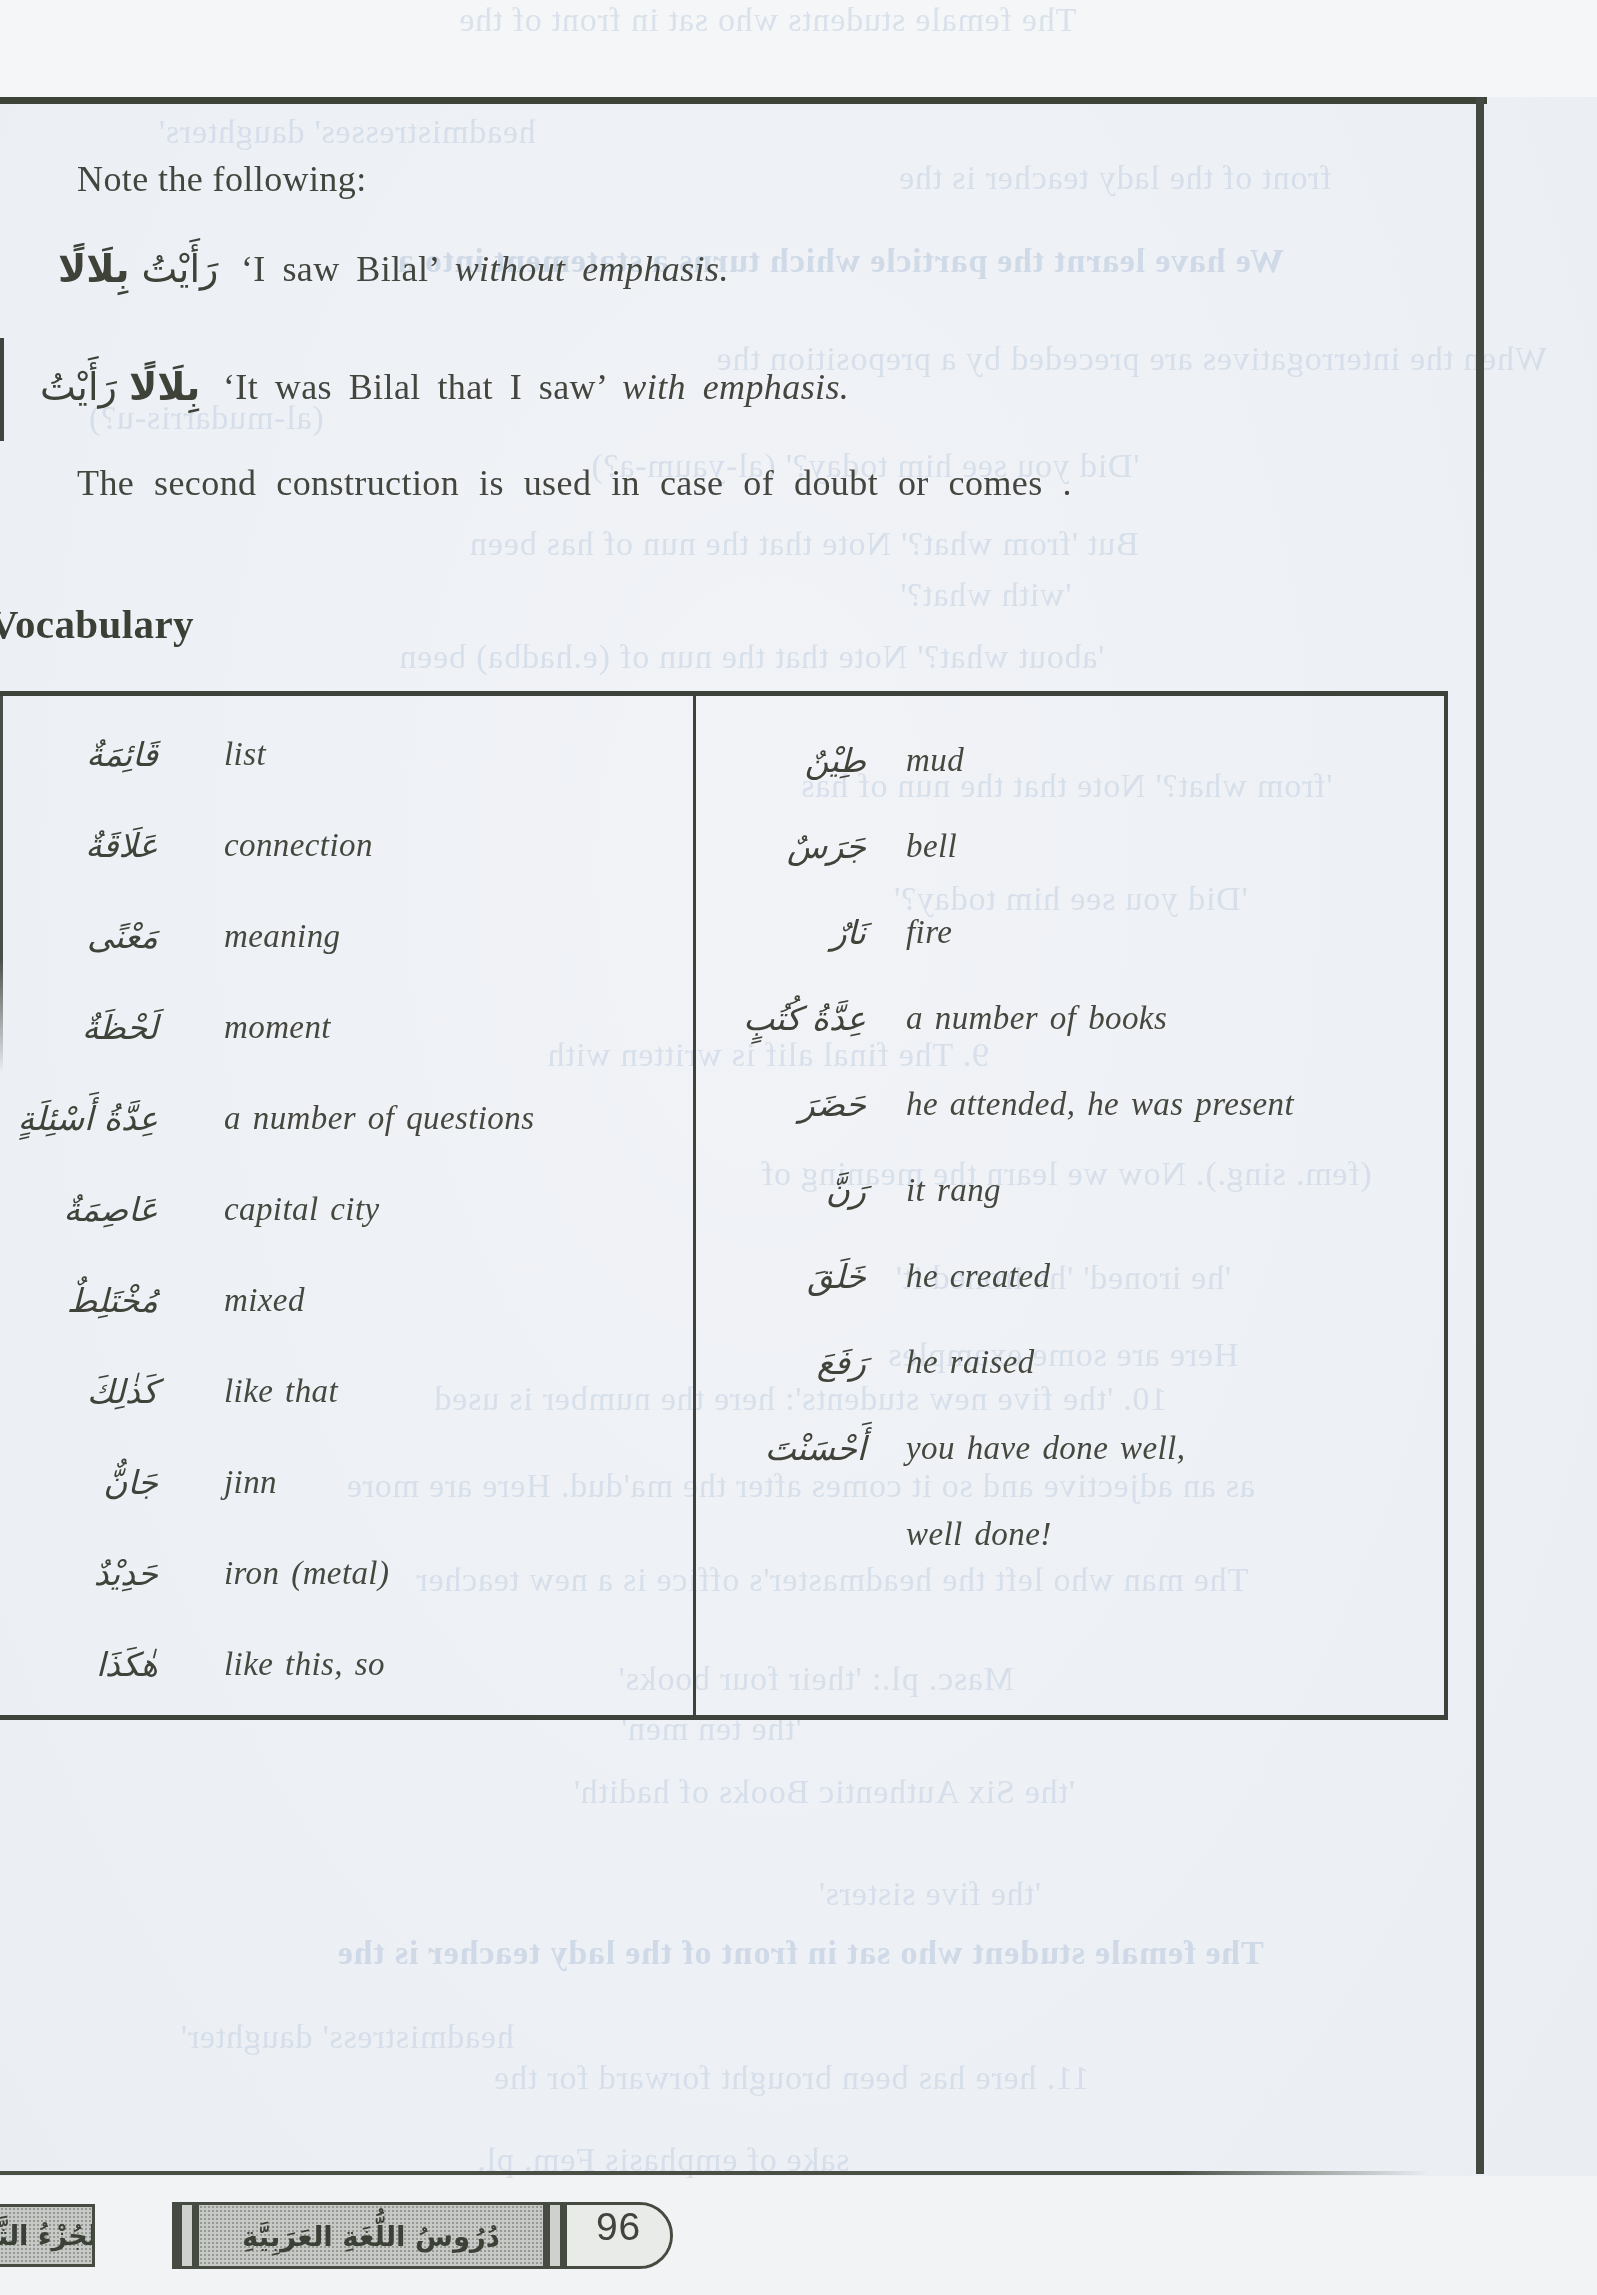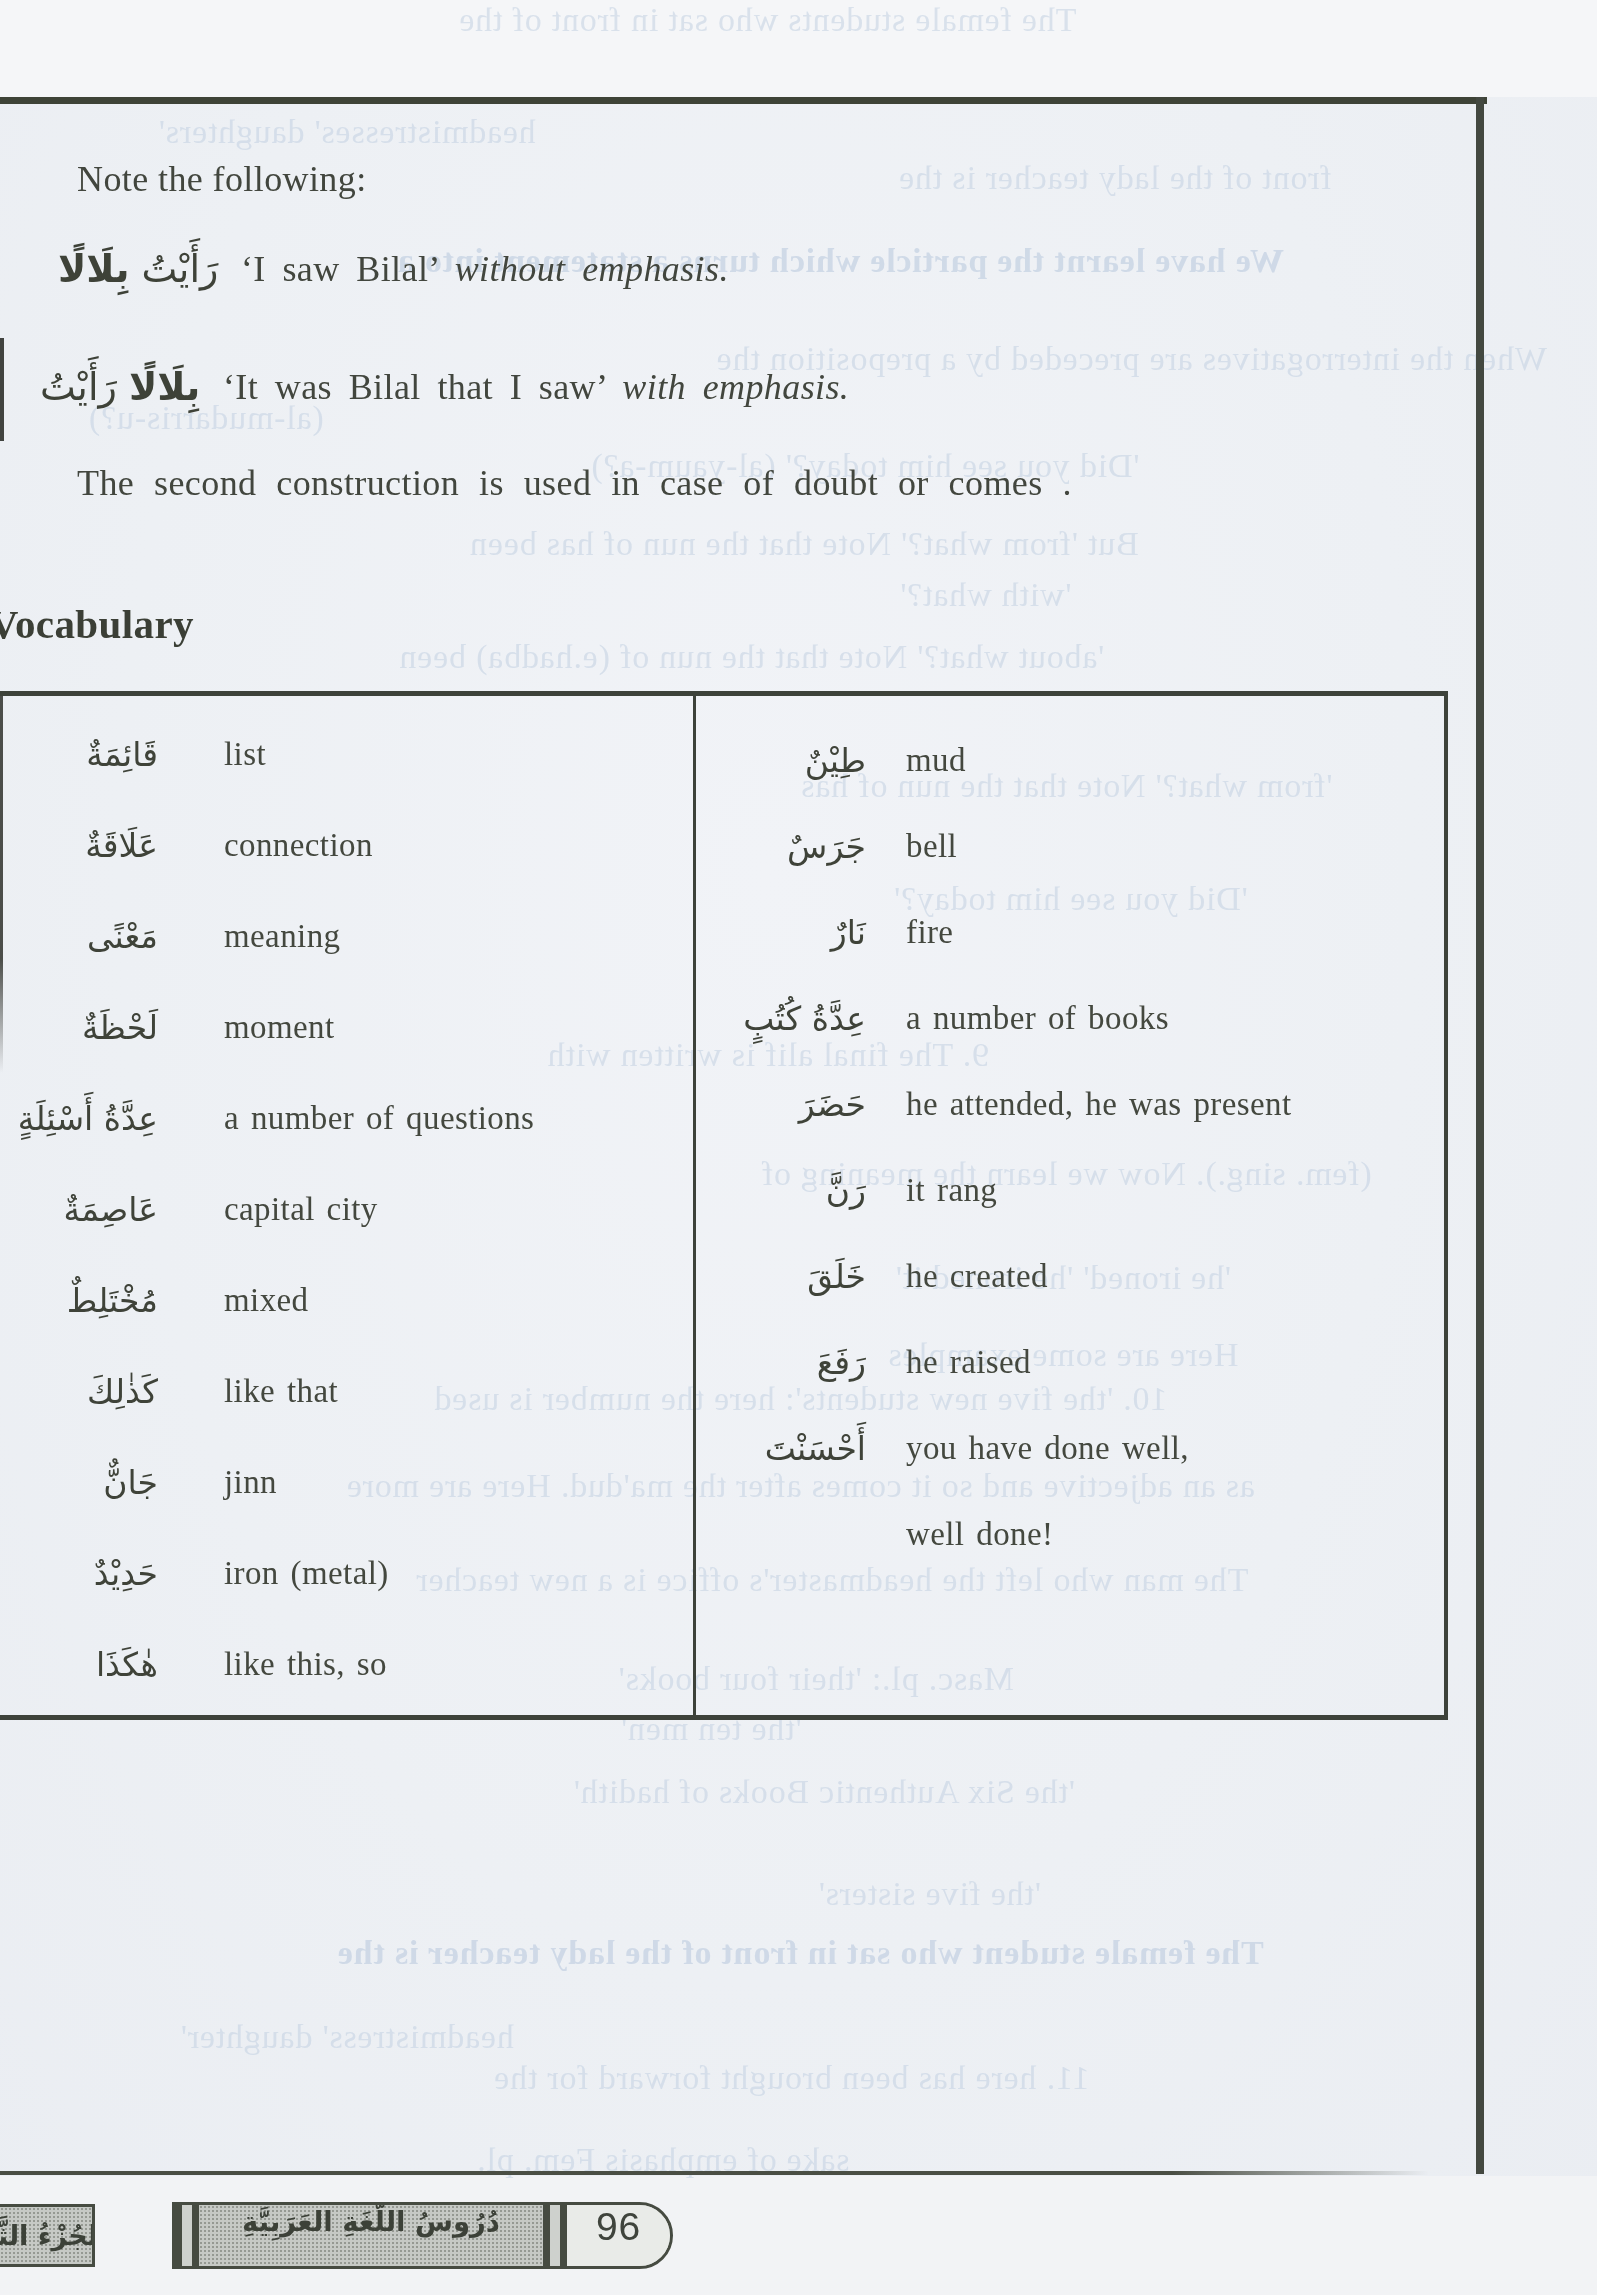--- a/index.html
+++ b/index.html
@@ -43,21 +43,21 @@
   .example.ex1{left:58px;top:247px;}
   .example.ex2{left:40px;top:365px;}
   .ar-phrase{font-family:"DejaVu Sans",sans-serif;font-size:38px;direction:rtl;unicode-bidi:isolate;white-space:nowrap;color:#3e4238;}
   .ar-phrase b{font-weight:bold;}
   .en-phrase{font-size:36px;word-spacing:7.3px;letter-spacing:0.4px;white-space:nowrap;}
   .en-phrase i{letter-spacing:0.4px;}
   .para{position:absolute;left:77px;top:462px;width:1293px;font-size:36px;word-spacing:10.5px;letter-spacing:0.4px;}
   .vocab-head{position:absolute;left:-11.3px;top:600px;font-size:41px;font-weight:bold;letter-spacing:0.4px;color:#3b3f36;}
 
   
-  .vtable{position:absolute;left:0;top:691px;width:1588px;height:1029px;}
+  .vtable{position:absolute;left:0;top:691px;width:1588px;height:1029px;font-style:italic;}
   .vt-top{position:absolute;left:0;top:0;width:1448px;height:4.8px;background:#3d423a;}
   .vt-bottom{position:absolute;left:0;top:1024px;width:1448px;height:4.8px;background:#3d423a;}
   .vt-right{position:absolute;left:1444px;top:0;width:4px;height:1029px;background:#3d423a;}
   .vt-divider{position:absolute;left:693px;top:0;width:3.2px;height:1029px;background:#3d423a;}
   .vcol{position:absolute;top:4.8px;}
   .vcol-left{left:0;width:693px;padding-top:13px;}
   .vcol-right{left:696px;width:748px;padding-top:22px;}
   .vrow{display:flex;align-items:center;}
   .vcol-left .vrow{height:91px;}
   .vcol-right .vrow{height:86px;}
@@ -86,21 +86,21 @@
     position:absolute;left:172px;top:2202px;width:501px;height:67px;
     border:3.2px solid #464b41;box-sizing:border-box;
     border-radius:0 37px 37px 0;
     display:flex;overflow:hidden;background:#c6c9c5;
   }
   .seg-cap,.seg-sep{
     flex:none;width:24px;height:100%;
     background:linear-gradient(90deg,#464b41 0 7.3px,#ced1cd 7.3px 17px,#464b41 17px 24px);
   }
   .seg-title{
-    flex:1;display:flex;justify-content:center;
+    flex:1;display:flex;align-items:center;justify-content:center;
     background-color:#c6c9c5;
     background-image:radial-gradient(rgba(58,63,53,.35) 0.8px,transparent 1.1px);
     background-size:4px 4px;
   }
   .seg-title .artext{font-family:"DejaVu Sans",sans-serif;font-size:27.5px;font-weight:bold;color:#3c4138;direction:rtl;white-space:nowrap;}
   .seg-page{
     flex:none;width:103px;display:flex;align-items:flex-start;justify-content:center;
     background:#e9ebe8;
   }
   .seg-page .num{font-family:"Liberation Sans",sans-serif;font-size:39px;color:#3f443c;letter-spacing:0.8px;}

